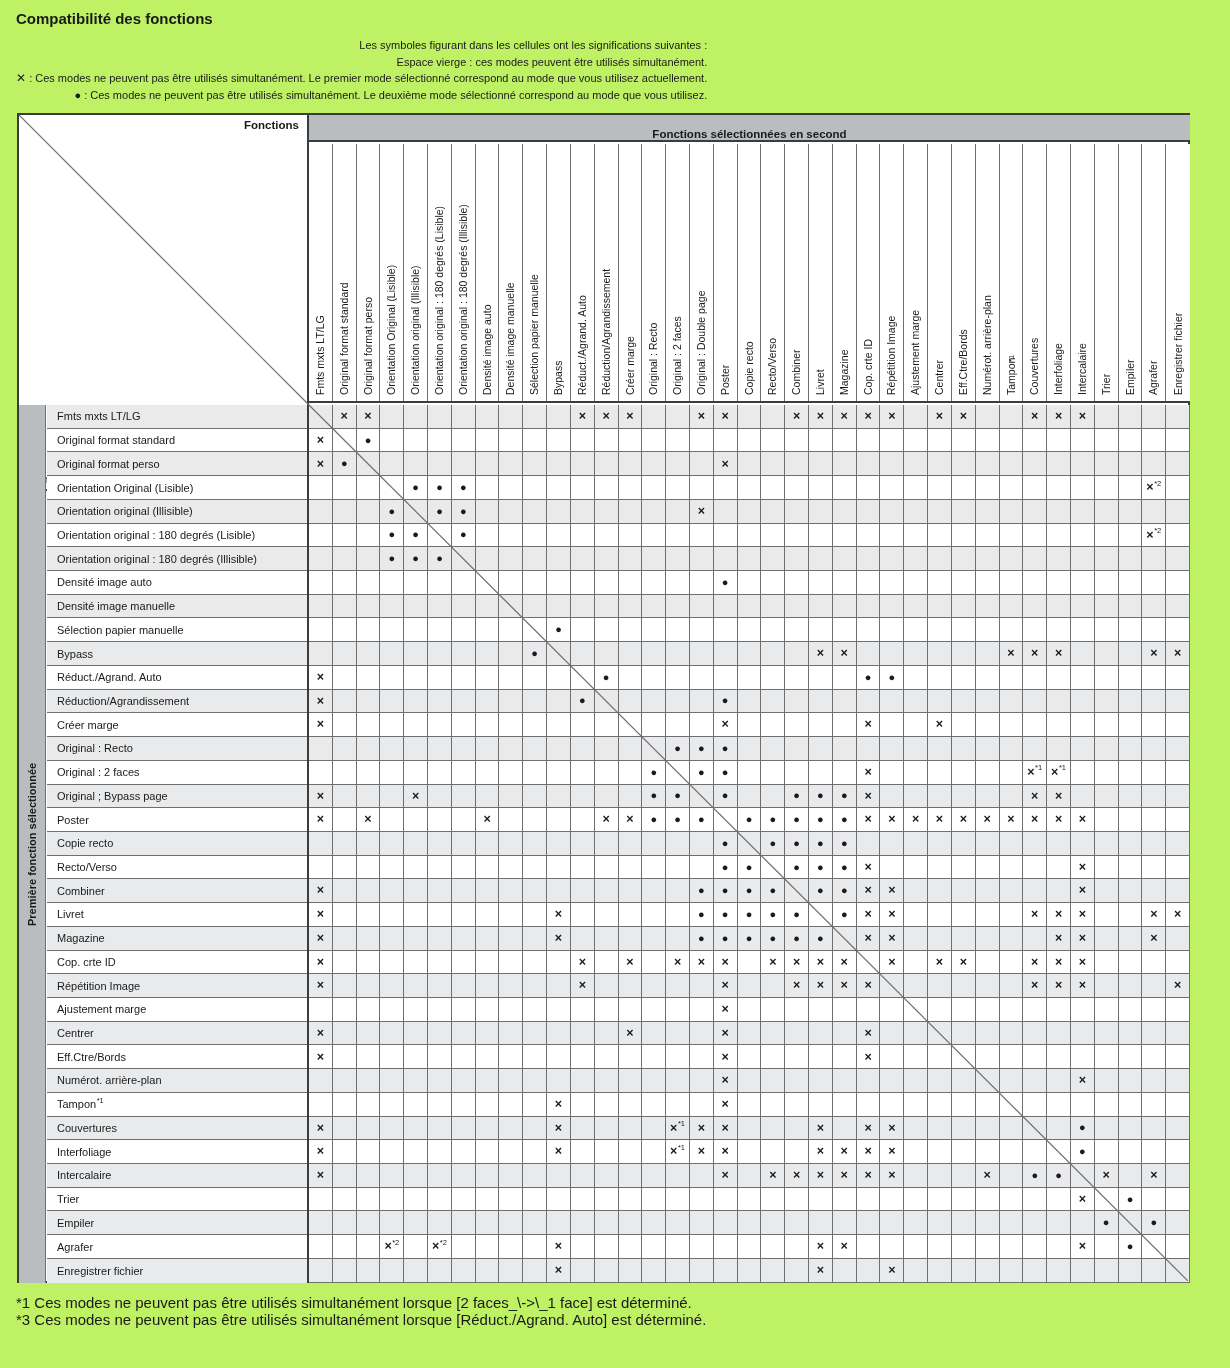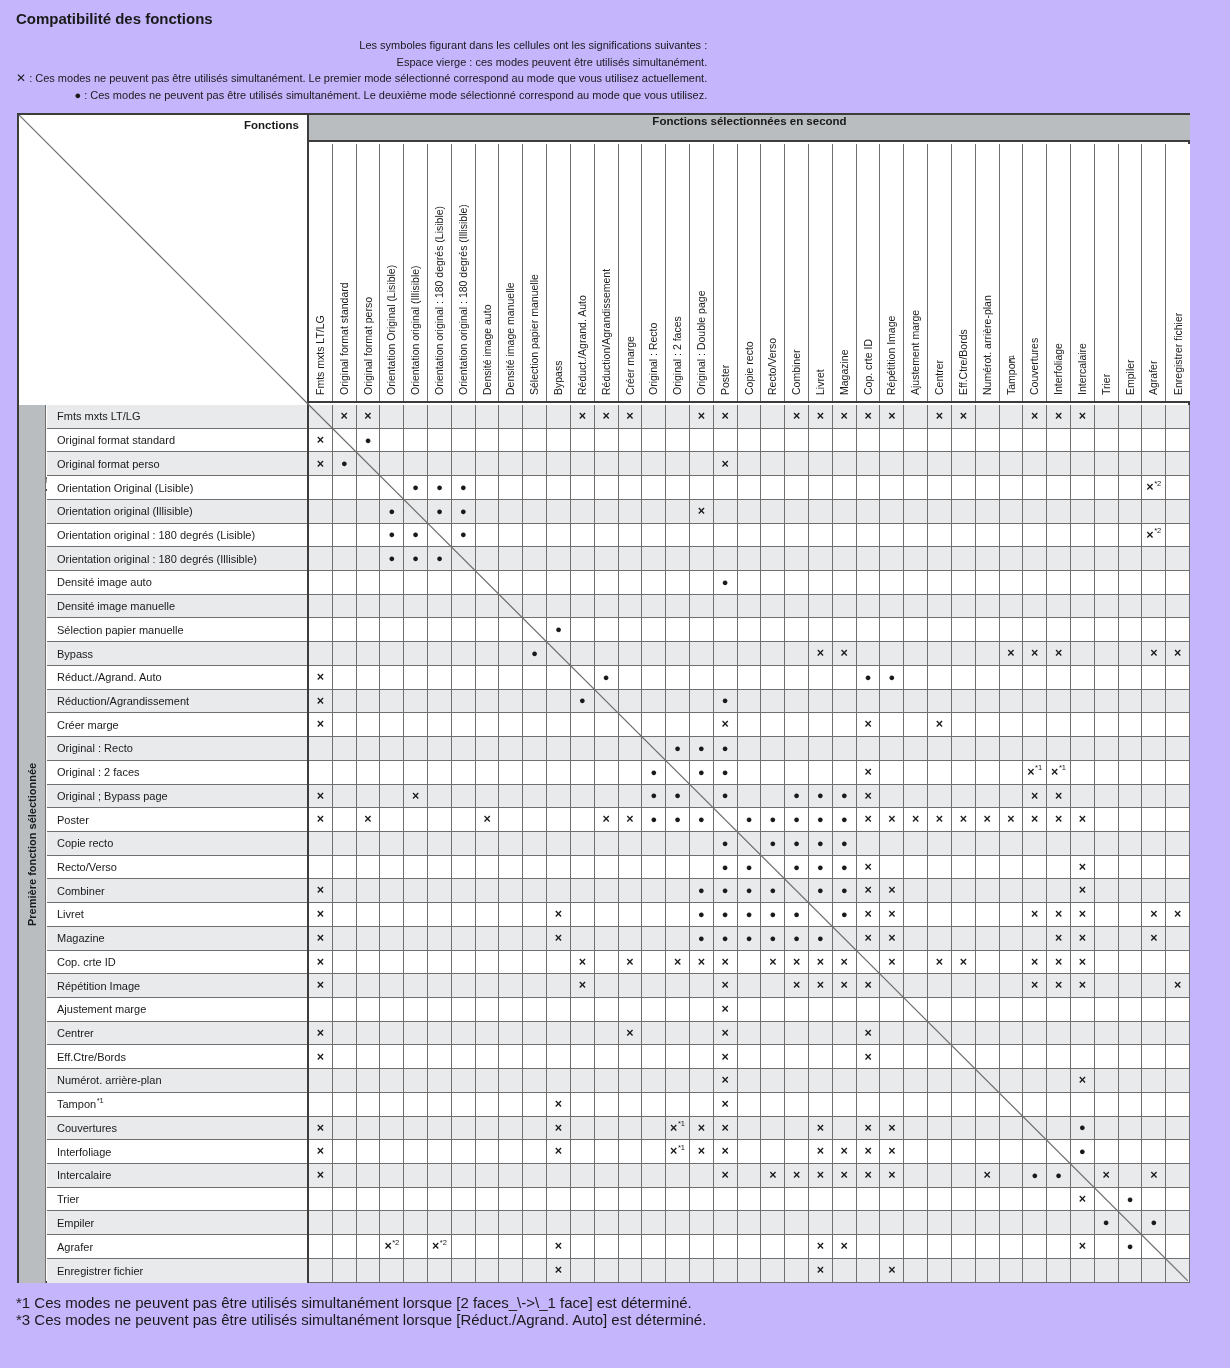--- a/index.html
+++ b/index.html
@@ -1,35 +1,35 @@
 <!DOCTYPE html>
 <html style="--band: #b9bdc0; --stripe: #e9eaec; --grid: #6f6f6f; --heavy: #3c3c3c;"><head>
 <meta charset="utf-8">
 <style>
   :root{
     --band:#b9bdc0; --stripe:#e9eaec; --grid:#6f6f6f; --heavy:#3c3c3c; --ink:#1a1a1a;
   }
   *{box-sizing:border-box; margin:0; padding:0;}
   body{background:#fff; font-family:"Liberation Sans","DejaVu Sans",sans-serif; color:var(--ink);}
-  .page{position:relative; width:1230px; height:1368px; background:#c4b5fd; overflow:hidden;padding-left:24px;}
+  .page{position:relative; width:1230px; height:1368px; background:#bef264; overflow:hidden;padding-left:24px;}
 
   .title{position:absolute; left:16px; top:10px; font-size:15px; font-weight:bold;}
   .legend{position:absolute; left:16px; top:37px; font-size:11px; line-height:16.5px; white-space:nowrap;text-align:right;}
   .legend .sym{display:inline-block; min-width:0; font-weight:bold;}
   .legend .sym.big{font-size:12px;}
 
   .tablewrap{position:absolute; left:17px; top:113px; width:1173px; height:1170px; border:2px solid var(--heavy); background:#fff;}
 
   .corner{position:absolute; left:0; top:0; width:290px; height:376px; background:#fff;
           border-right:2px solid var(--heavy); border-bottom:2px solid var(--heavy);}
   .corner .c-top{position:absolute; top:4px; right:8px; font-size:11.5px; font-weight:bold;}
   .corner .c-bot{position:absolute; bottom:4px; left:11px; font-size:11.5px; font-weight:bold;}
 
   .colband{position:absolute; left:290px; top:0; width:881px; height:27px; background:var(--band);
-           border-bottom:2px solid var(--heavy); display:flex; align-items:flex-start; justify-content:center;
+           border-bottom:2px solid var(--heavy); display:flex; align-items:flex-end; justify-content:center;
            font-size:11.5px; font-weight:bold;}
 
   .colheads{position:absolute; left:290px; top:29px; width:881px; height:259px; display:grid;
             grid-template-columns:repeat(37,1fr); border-bottom:2px solid var(--heavy);}
   .hcell{position:relative; border-right:1px solid var(--grid); background:#fff; overflow:visible;}
   .hcell:last-child{border-right:none;}
   .hcell .vtext{position:absolute; inset:0; writing-mode:vertical-rl; transform:rotate(180deg);
                 display:flex; align-items:center; justify-content:flex-start; padding-top:6px;
                 font-size:10.5px; white-space:nowrap;}
 

